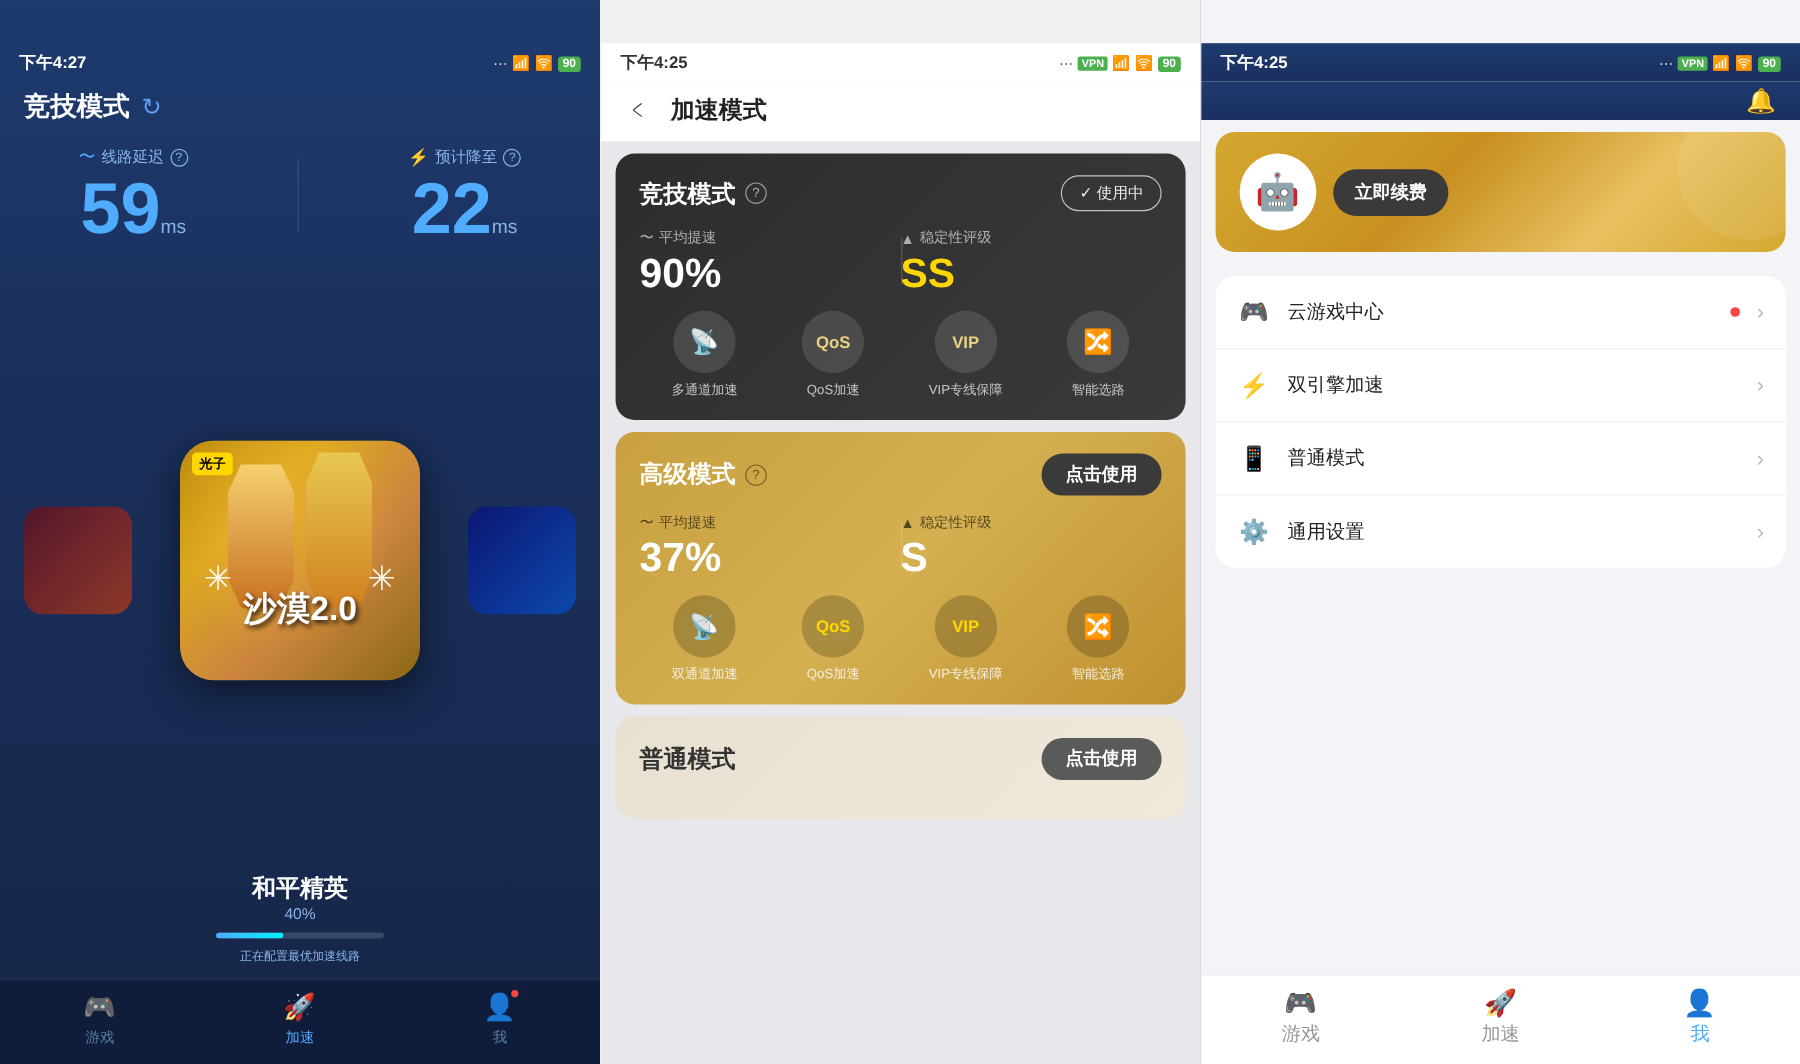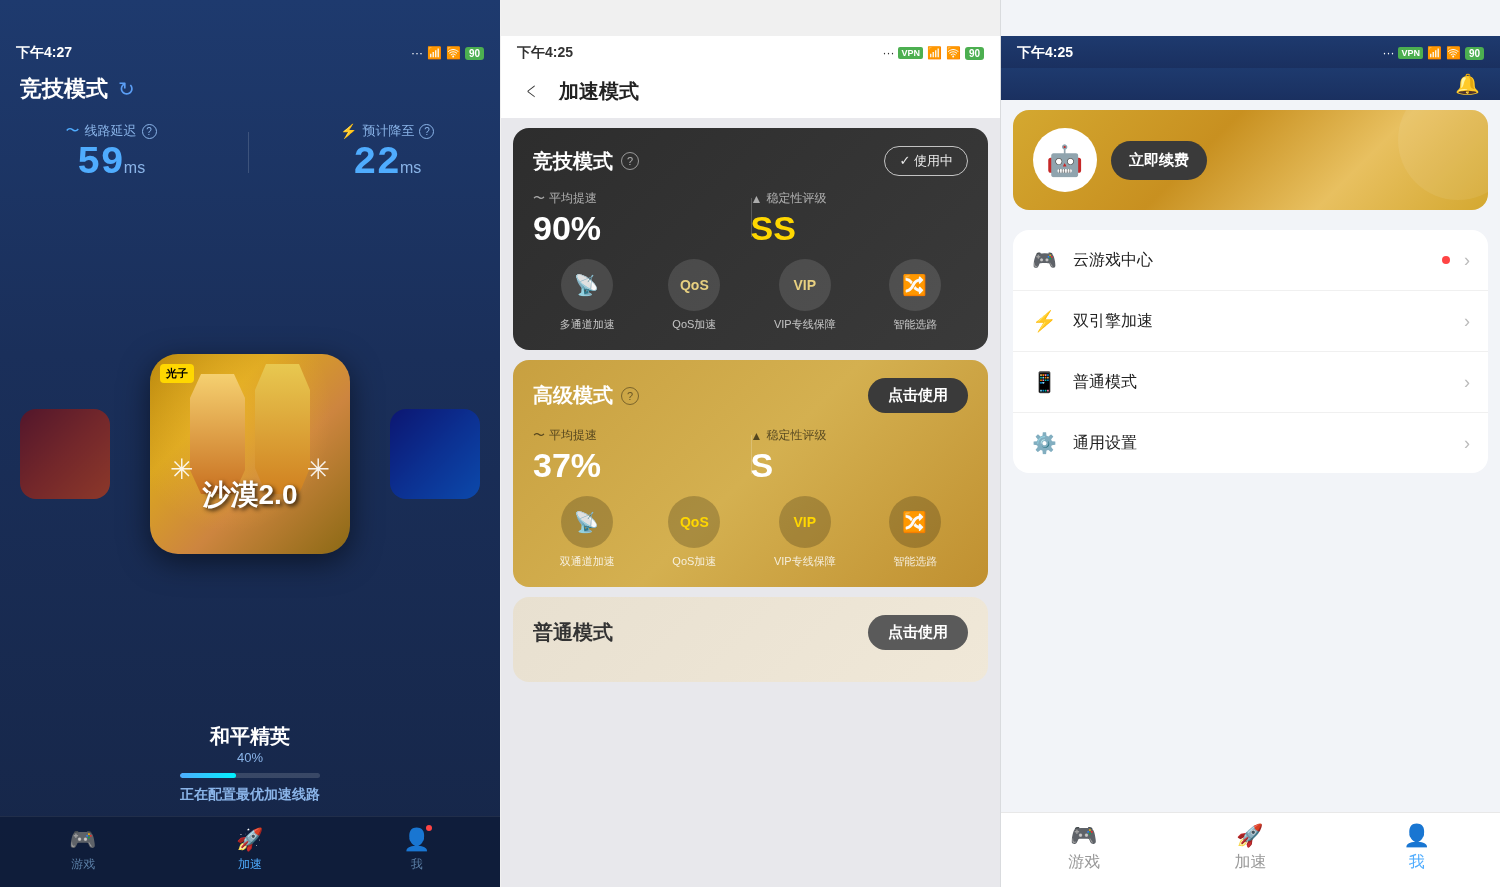--- a/index.html
+++ b/index.html
@@ -83,25 +83,24 @@
     .metric-label {
       display: flex;
       align-items: center;
       justify-content: center;
       gap: 5px;
       font-size: 13px;
       color: #8ab4e8;
       margin-bottom: 4px;
     }
     .metric-value {
-      font-size: 39px;
+      font-size: 60px;
       font-weight: 700;
       color: #4facfe;
       line-height: 1;
-      font-family: Liberation Mono, monospace;
     }
     .metric-unit { font-size: 16px; font-weight: 400; color: #8ab4e8; }
     .metric-divider {
       width: 1px;
       background: rgba(255,255,255,0.15);
       margin: 10px 0;
     }
     .wave-icon { color: #4facfe; font-size: 14px; }
     .bolt-icon { color: #f5a623; font-size: 14px; }
     .question-icon {
@@ -224,24 +223,23 @@
       border-radius: 3px;
       margin: 0 auto 8px;
       overflow: hidden;
     }
     .progress-bar-fill {
       height: 100%;
       background: linear-gradient(90deg, #4facfe, #00f2fe);
       border-radius: 3px;
     }
     .config-text {
-      font-size: 14px;
+      font-size: 10px;
       color: #8ab4e8;
       padding-bottom: 8px;
-      font-weight: bold;
     }
 
     
     .bottom-nav {
       display: flex;
       justify-content: space-around;
       align-items: center;
       padding: 10px 0 14px;
       background: rgba(15,28,58,0.95);
       border-top: 1px solid rgba(255,255,255,0.08);

